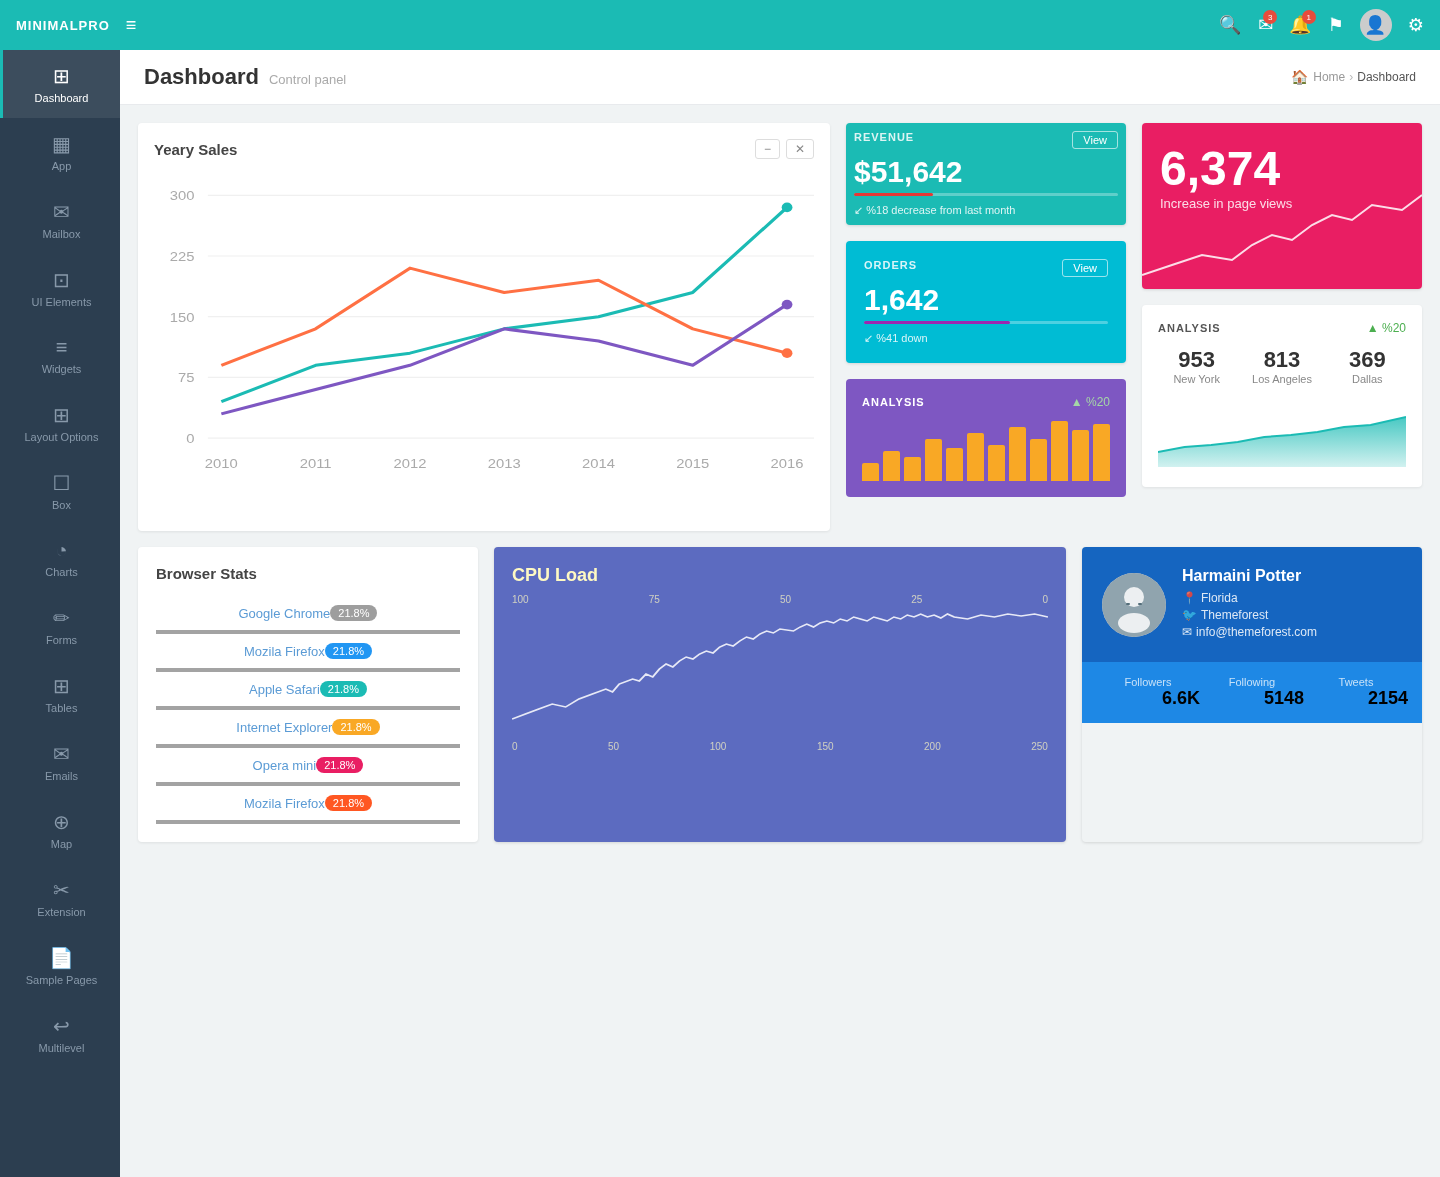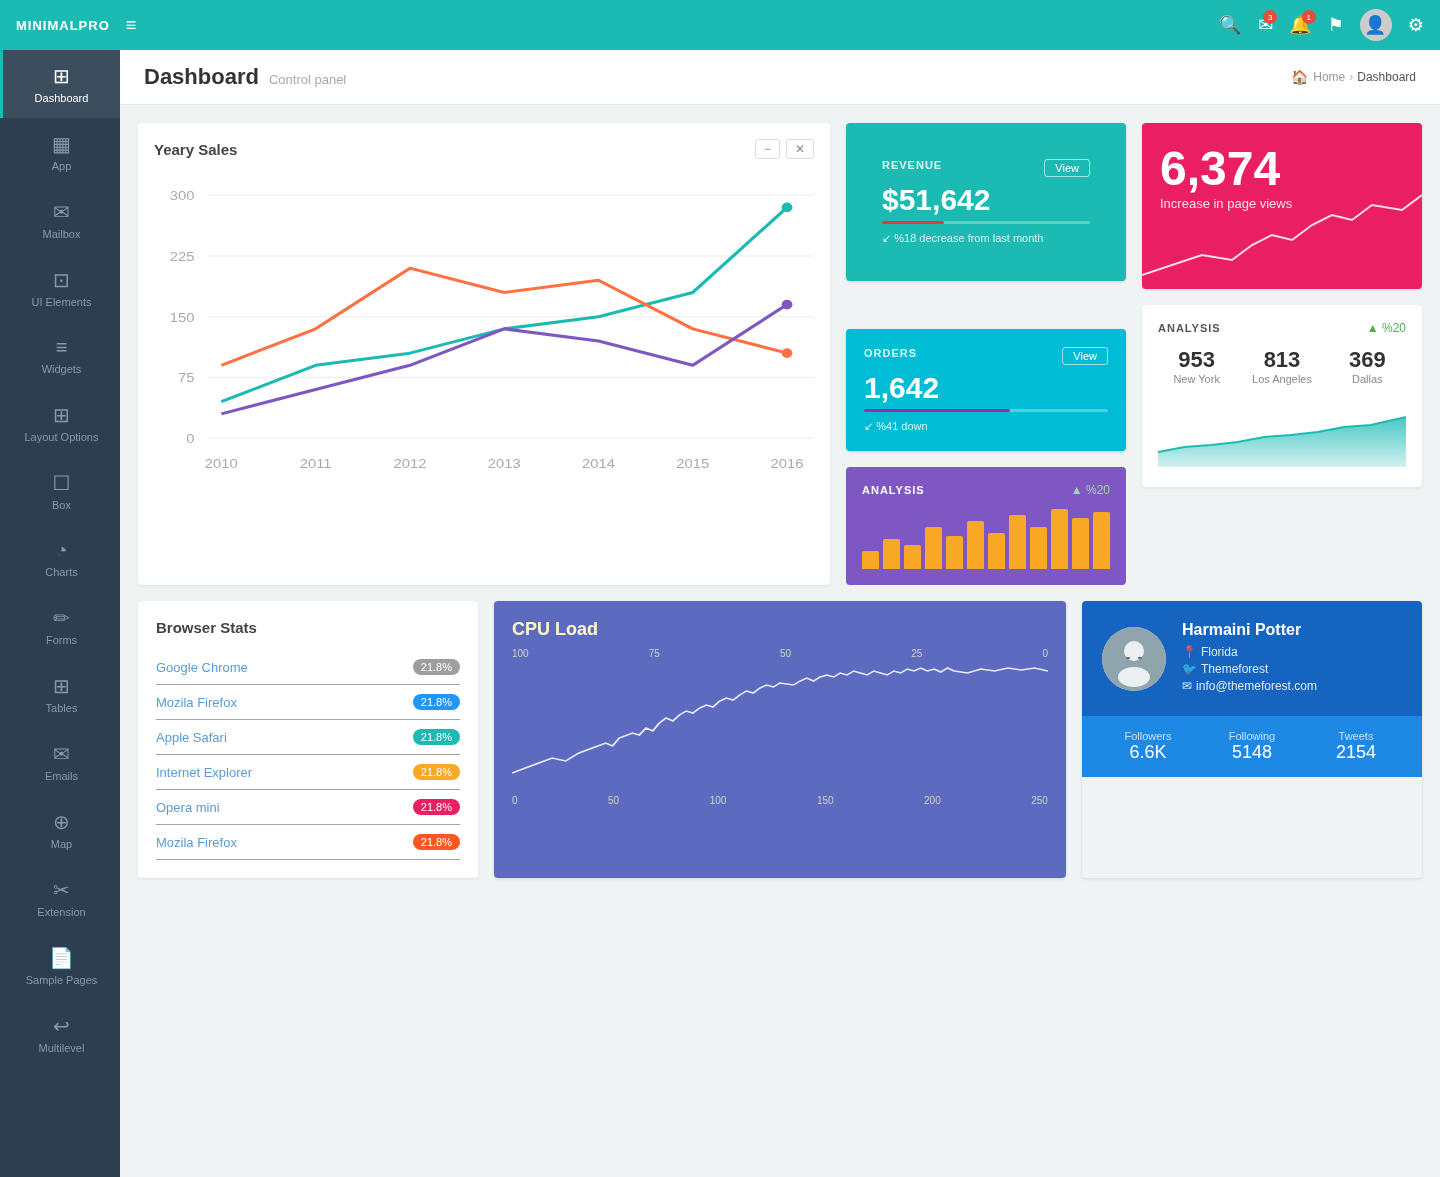--- a/index.html
+++ b/index.html
@@ -93,22 +93,22 @@
     .chart-legend { display: flex; gap: 20px; margin-bottom: 10px; justify-content: center; }
     .legend-item { display: flex; align-items: center; gap: 6px; font-size: 12px; color: #666; }
     .legend-dot { width: 10px; height: 10px; border-radius: 50%; }
 
     
     .chart-svg { width: 100%; height: 340px; }
 
     
     .stat-cards-col { display: flex; flex-direction: column; gap: 16px; }
 
-    .stat-card-teal { background: #1bbbb4; border-radius: 4px; padding: 36px; color: #fff; box-shadow: 0 1px 3px rgba(0,0,0,0.12); }
-    .stat-card-cyan { background: #00bcd4; border-radius: 4px; padding: 18px; color: #fff; box-shadow: 0 1px 3px rgba(0,0,0,0.12); margin-top: 32px; }
+    .stat-card-teal { background: #1bbbb4; border-radius: 4px; padding: 8px; color: #fff; box-shadow: 0 1px 3px rgba(0,0,0,0.12); }
+    .stat-card-cyan { background: #00bcd4; border-radius: 4px; padding: 18px; color: #fff; box-shadow: 0 1px 3px rgba(0,0,0,0.12); }
     .stat-card-pink { background: #e91e63; border-radius: 4px; padding: 18px; color: #fff; box-shadow: 0 1px 3px rgba(0,0,0,0.12); height: 166px; position: relative; overflow: hidden; }
 
     .stat-label { font-size: 11px; font-weight: 700; letter-spacing: 1px; opacity: 0.85; margin-bottom: 6px; }
     .stat-value { font-size: 30px; font-weight: 700; margin-bottom: 4px; }
     .stat-bar { height: 3px; background: rgba(255,255,255,0.3); border-radius: 2px; margin-bottom: 8px; position: relative; }
     .stat-bar-fill-red { height: 3px; background: #e53935; border-radius: 2px; width: 30%; }
     .stat-bar-fill-purple { height: 3px; background: #9c27b0; border-radius: 2px; width: 60%; }
     .stat-change { font-size: 11px; opacity: 0.85; display: flex; align-items: center; gap: 4px; }
     .stat-view-btn { float: right; background: none; border: 1px solid rgba(255,255,255,0.6); padding: 2px 10px; border-radius: 3px; color: #fff; font-size: 11px; cursor: pointer; }
 
@@ -136,21 +136,21 @@
     .city-stat { text-align: center; }
     .city-val { font-size: 22px; font-weight: 700; color: #333; }
     .city-name { font-size: 11px; color: #888; }
 
     
     .bottom-row { display: grid; grid-template-columns: 340px 1fr 340px; gap: 16px; }
 
     
     .browser-card { background: #fff; border-radius: 4px; padding: 18px; box-shadow: 0 1px 3px rgba(0,0,0,0.08); }
     .browser-title { font-size: 15px; font-weight: 600; color: #444; margin-bottom: 14px; }
-    .browser-item { display: flex; align-items: center; justify-content: space-between; padding: 9px 0; border-bottom: 1px solid #a3a3a3; }
+    .browser-item { display: flex; align-items: center; justify-content: center; padding: 9px 0; border-bottom: 4px solid #a3a3a3; }
     .browser-name { font-size: 13px; color: #5b9bd5; }
     .browser-badge { border-radius: 10px; padding: 2px 8px; font-size: 11px; color: #fff; }
     .badge-gray { background: #9e9e9e; }
     .badge-blue { background: #2196f3; }
     .badge-teal { background: #1bbbb4; }
     .badge-yellow { background: #f9a825; }
     .badge-pink { background: #e91e63; }
     .badge-orange { background: #ff5722; }
 
     
@@ -164,21 +164,21 @@
 
     
     .profile-card { border-radius: 4px; overflow: hidden; box-shadow: 0 1px 3px rgba(0,0,0,0.12); }
     .profile-top { background: #1565c0; padding: 20px; display: flex; align-items: center; gap: 16px; }
     .profile-avatar { width: 64px; height: 64px; border-radius: 50%; background: #ccc; display: flex; align-items: center; justify-content: center; font-size: 32px; overflow: hidden; flex-shrink: 0; }
     .profile-info { color: #fff; }
     .profile-name { font-size: 16px; font-weight: 700; margin-bottom: 6px; }
     .profile-detail { font-size: 12px; opacity: 0.85; display: flex; align-items: center; gap: 4px; margin-bottom: 3px; }
     .profile-bottom { background: #1e88e5; padding: 14px; display: grid; grid-template-columns: 1fr 1fr 1fr; }
     .profile-stat { text-align: center; }
-    .profile-stat-val { font-size: 18px; font-weight: 400; color: #ffffff; }
+    .profile-stat-val { font-size: 18px; font-weight: 700; color: #000000; text-align: right; }
     .profile-stat-lbl { font-size: 11px; color: rgba(255,255,255,0.75); }
   </style>
 </head>
 <body>
 
 <nav class="topnav">
   <div class="topnav-left">
     <span class="topnav-brand">MINIMALPRO</span>
     <span class="topnav-hamburger">≡</span>
   </div>

